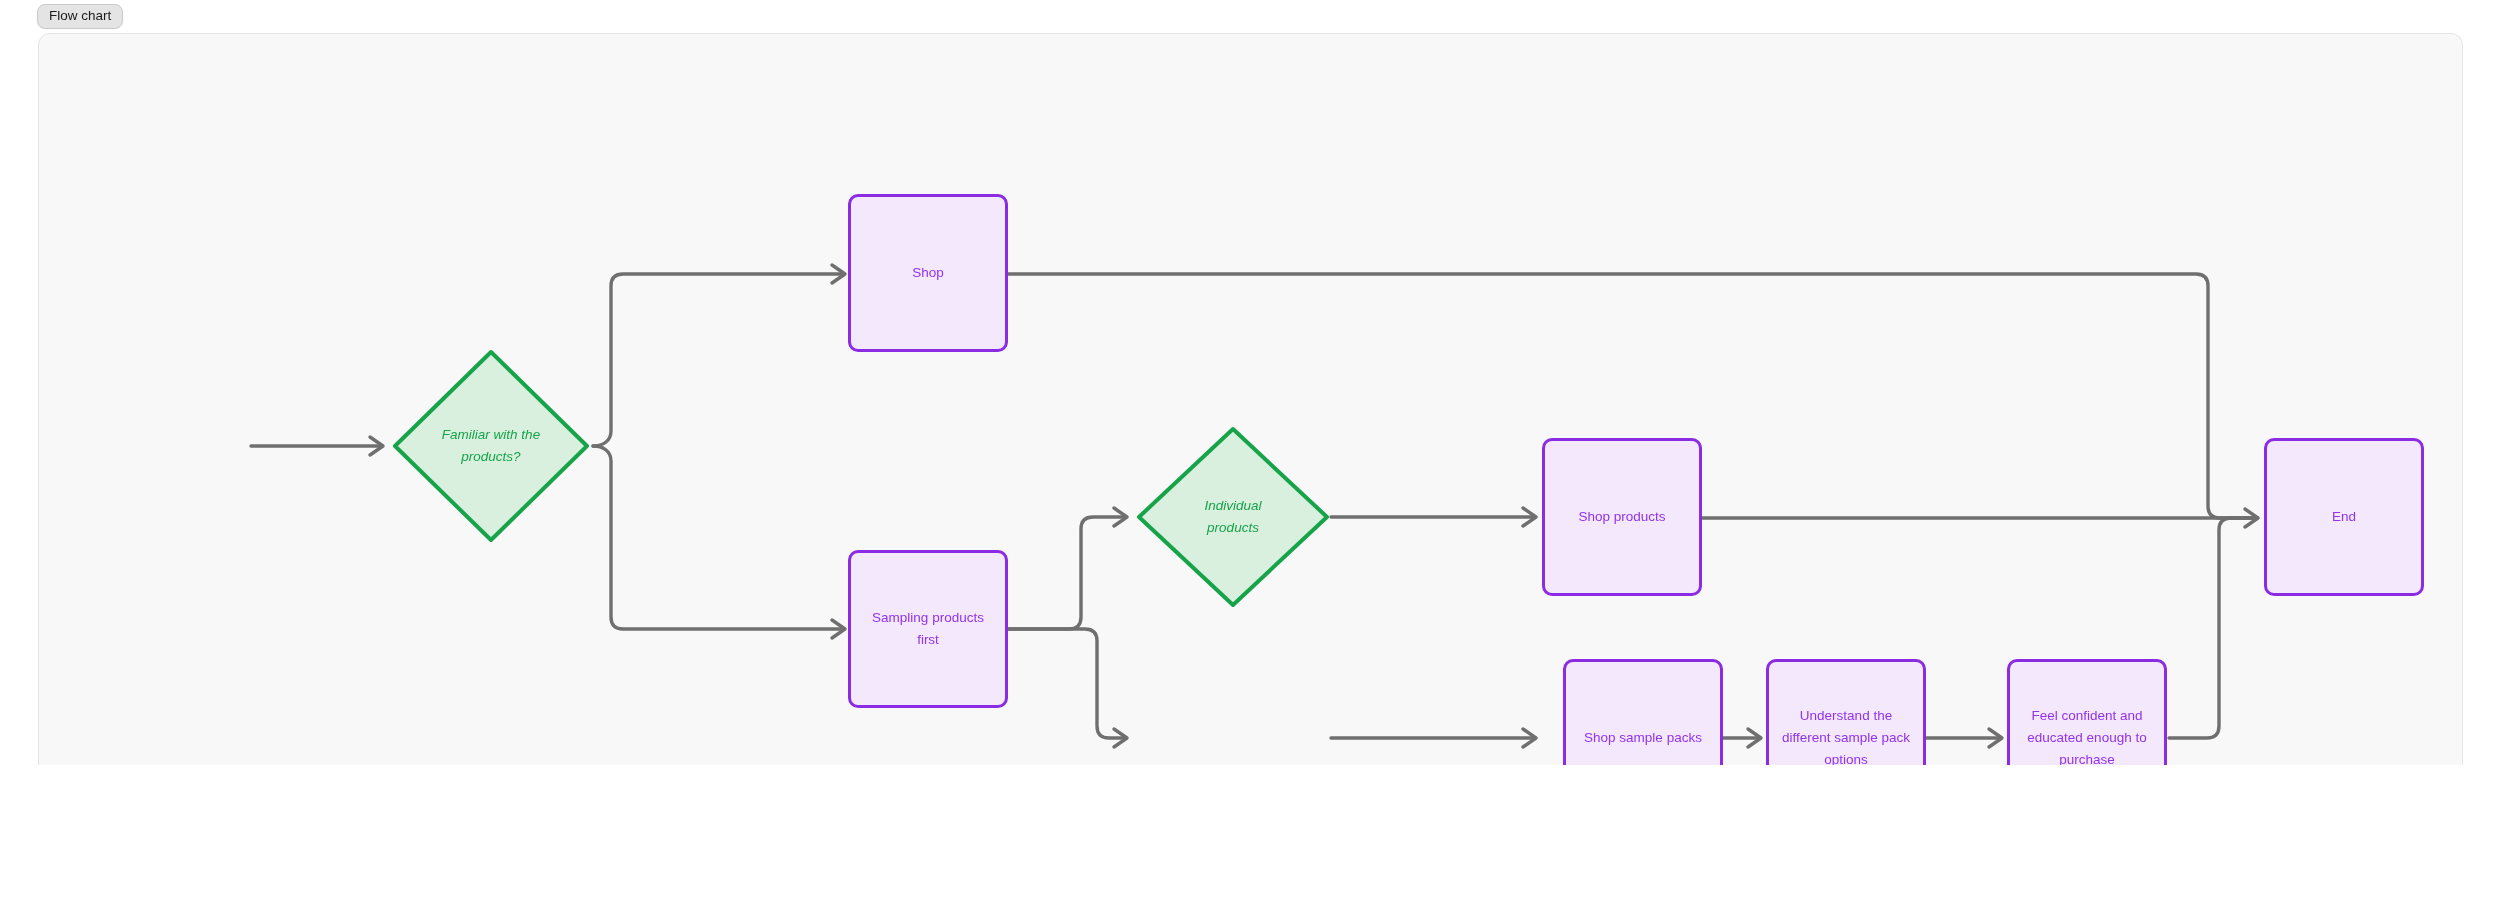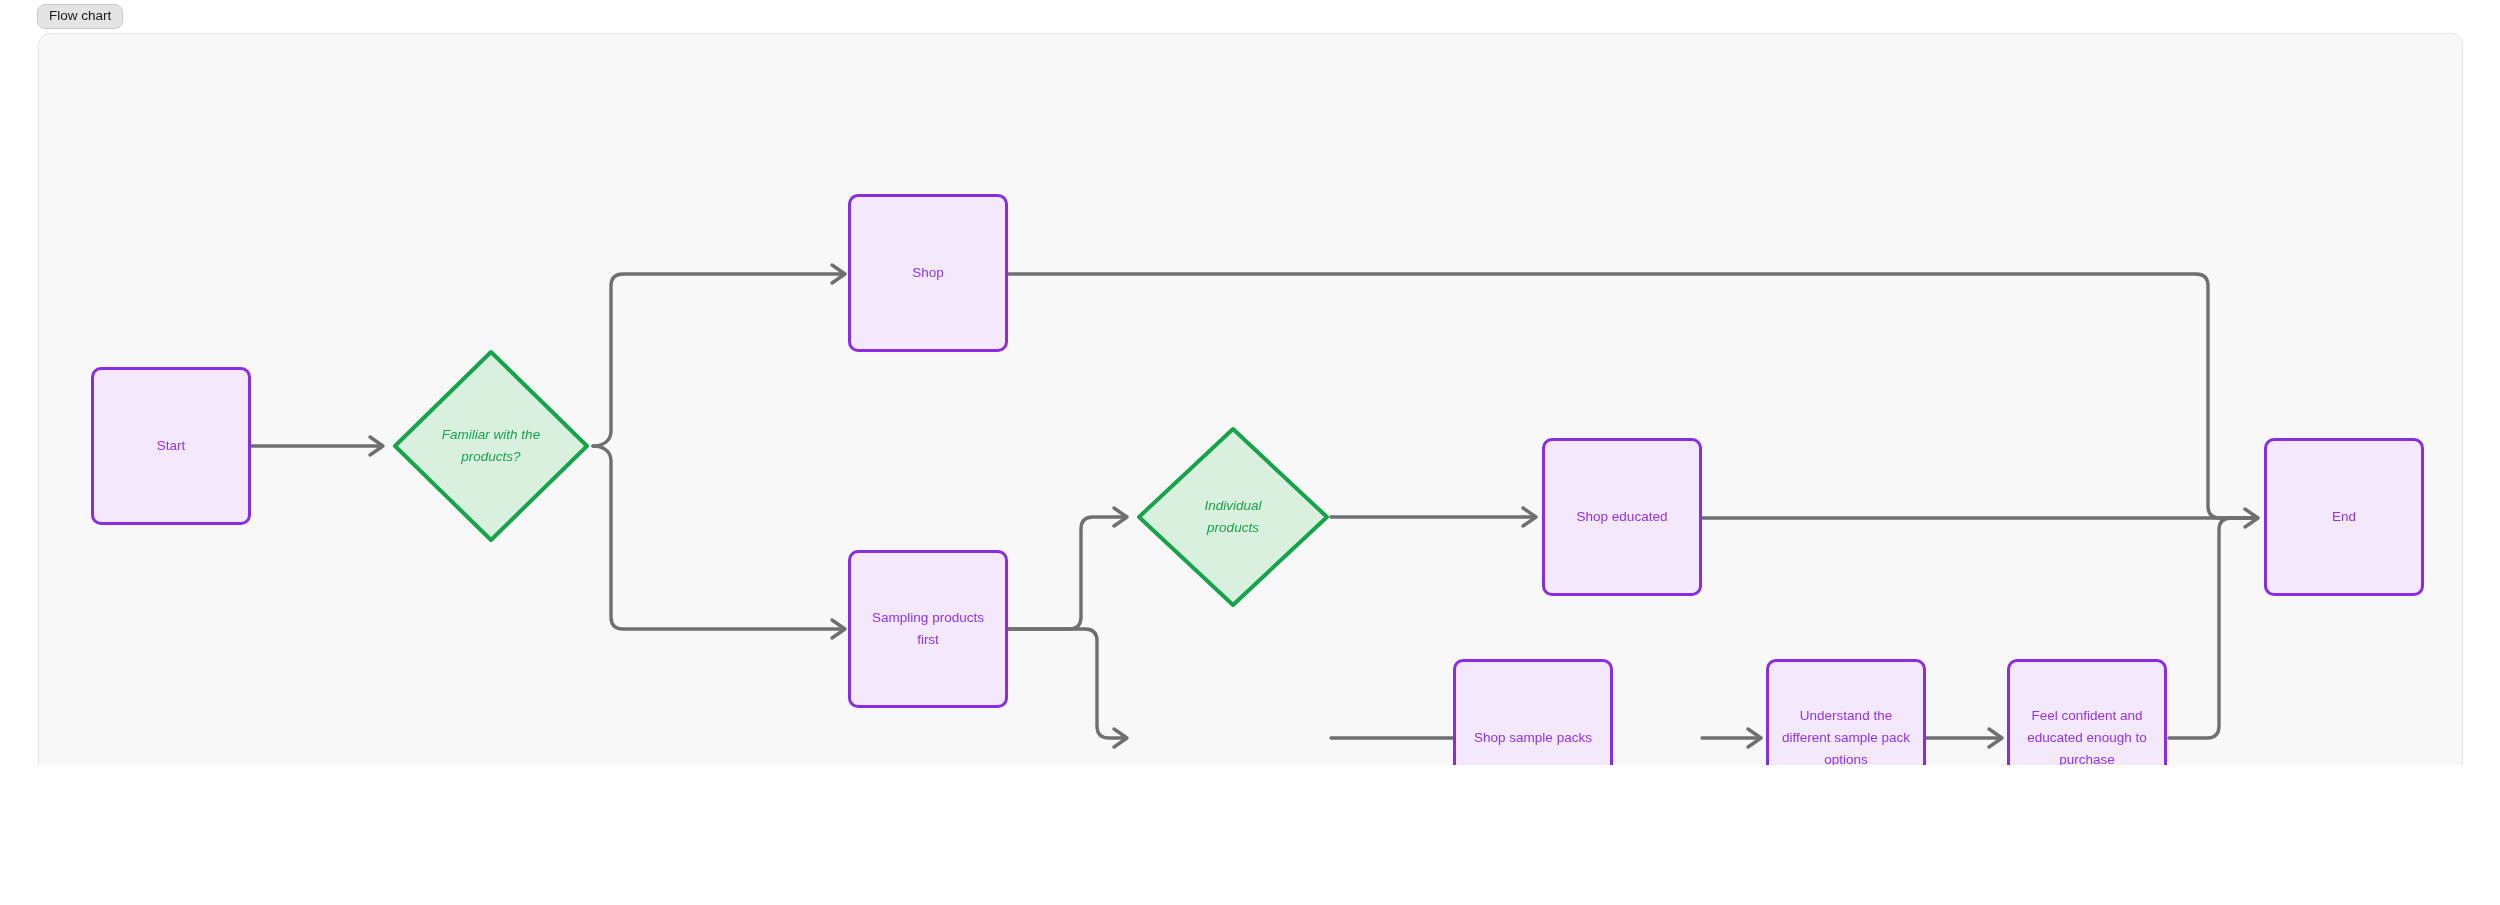--- a/index.html
+++ b/index.html
@@ -70,21 +70,21 @@
     text-align: center;
     color: var(--purple-text, #9333ea);
     font-size: 13.5px;
     line-height: 22px;
     padding: 6px 12px;
   }
   .n-start            { left: 52px;   top: 333px; }
   .n-shop             { left: 809px;  top: 160px; }
   .n-sampling-first   { left: 809px;  top: 516px; }
   .n-shop-products    { left: 1503px; top: 404px; }
-  .n-shop-sample-packs{ left: 1414px; top: 625px; }
+  .n-shop-sample-packs{ left: 1524px; top: 625px; }
   .n-understand       { left: 1727px; top: 625px; }
   .n-feel-confident   { left: 1968px; top: 625px; }
   .n-end              { left: 2225px; top: 404px; }
   
   .diamond {
     position: absolute;
   }
   .d-familiar       { left: 352px;  top: 314px; width: 200px; height: 196px; }
   .d-individual     { left: 1096px; top: 391px; width: 196px; height: 184px; }
   .d-sampling-array { left: 1096px; top: 612px; width: 196px; height: 184px; }
@@ -148,34 +148,31 @@
       <path d="M1950,695 L1963,704 L1950,713"></path>
 
       <path d="M969,240 H2157 Q2169,240 2169,252 V472 Q2169,484 2181,484 H2216"></path>
 
       <path d="M1663,484 H2216"></path>
 
       <path d="M2130,704 H2168 Q2180,704 2180,692 V496 Q2180,484 2192,484 H2216"></path>
       <path d="M2206,475 L2219,484 L2206,493"></path>
     </svg>
 
-    <div class="node n-start">
-      <span>Start</span>
-    </div>
 
     <div class="node n-shop">
       <span>Shop</span>
     </div>
 
     <div class="node n-sampling-first">
       <span>Sampling products first</span>
     </div>
 
     <div class="node n-shop-products">
-      <span>Shop educated</span>
+      <span>Shop products</span>
     </div>
 
     <div class="node n-shop-sample-packs">
       <span>Shop sample packs</span>
     </div>
 
     <div class="node n-understand">
       <span>Understand the different sample pack options</span>
     </div>
 

